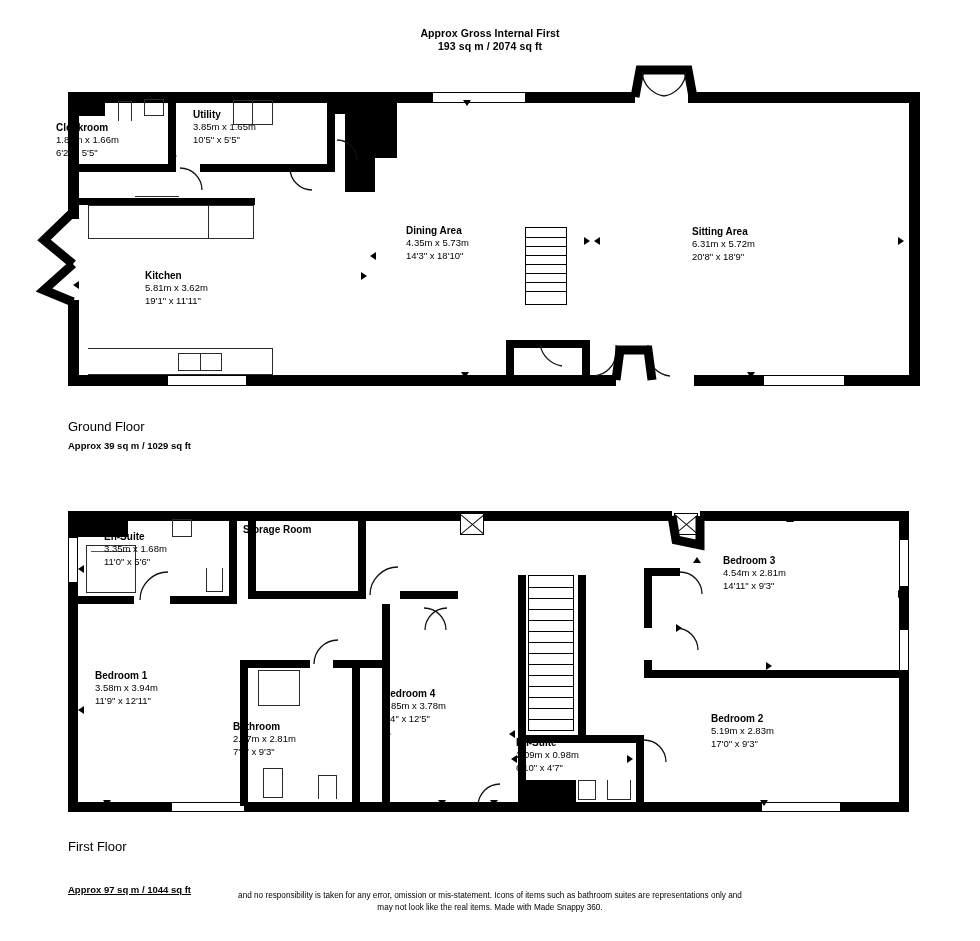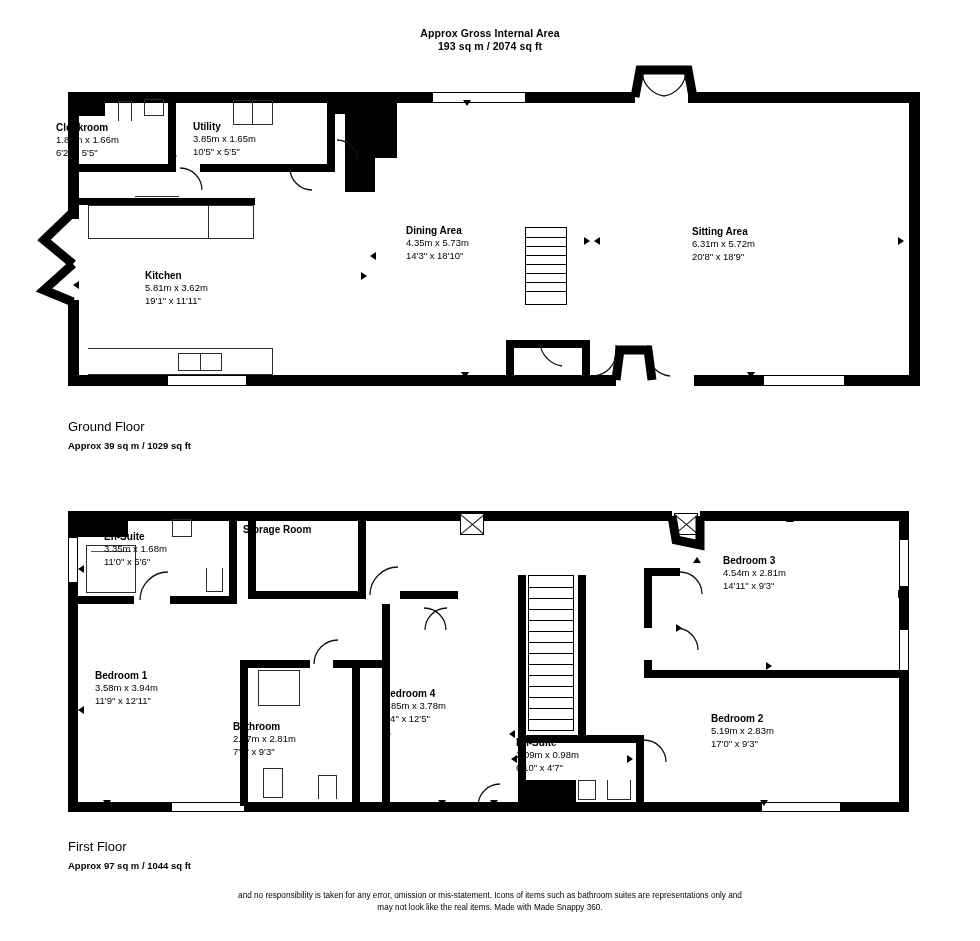--- a/index.html
+++ b/index.html
@@ -140,21 +140,21 @@
     width: 980px; height: 941px;
     pointer-events: none;
   }
 </style>
 </head>
 <body>
 
 <div class="page">
 
   <div class="hdr" style="left:340px; top:27px; width:300px;">
-    <div>Approx Gross Internal Area</div>
+    <div>Approx Gross Internal First</div>
     <div>193 sq m / 2074 sq ft</div>
   </div>
 
   <div>
 
     <div class="w" style="left:68px; top:92px; width:365px; height:11px;"></div>
 
     <div class="win" style="left:433px; top:92px; width:92px; height:11px;"></div>
     <div class="w" style="left:525px; top:92px; width:110px; height:11px;"></div>
 
@@ -244,21 +244,21 @@
     <div class="arr arr-l" style="left:594px; top:237px;"></div>
     <div class="arr arr-r" style="left:898px; top:237px;"></div>
     <div class="arr arr-d" style="left:461px; top:372px;"></div>
     <div class="arr arr-d" style="left:747px; top:372px;"></div>
 
     <div class="room" style="left:56px; top:122px; width:120px;">
       <div class="nm">Cloakroom</div>
       <div>1.87m x 1.66m</div>
       <div>6'2" x 5'5"</div>
     </div>
-    <div class="room" style="left:193px; top:121px; width:120px;">
+    <div class="room" style="left:193px; top:109px; width:120px;">
       <div class="nm">Utility</div>
       <div>3.85m x 1.65m</div>
       <div>10'5" x 5'5"</div>
     </div>
     <div class="room" style="left:145px; top:270px; width:130px;">
       <div class="nm">Kitchen</div>
       <div>5.81m x 3.62m</div>
       <div>19'1" x 11'11"</div>
     </div>
     <div class="room" style="left:406px; top:225px; width:130px;">
@@ -426,21 +426,21 @@
       <div>6'10" x 4'7"</div>
     </div>
     <div class="room" style="left:711px; top:713px; width:130px;">
       <div class="nm">Bedroom 2</div>
       <div>5.19m x 2.83m</div>
       <div>17'0" x 9'3"</div>
     </div>
   </div>
 
   <div class="floor-title" style="left:68px; top:839px;">First Floor</div>
-  <div class="floor-sub" style="left:68px; top:860px;">Approx 97 sq m / 1044 sq ft</div>
+  <div class="floor-sub" style="left:68px; top:884px;text-decoration:underline;">Approx 97 sq m / 1044 sq ft</div>
 
   <div class="disclaimer" style="top:890px;">
     <div>and no responsibility is taken for any error, omission or mis-statement. Icons of items such as bathroom suites are representations only and</div>
     <div>may not look like the real items. Made with Made Snappy 360.</div>
   </div>
 
   <svg class="ov" viewBox="0 0 980 941">
 
     <g stroke="#000" stroke-width="9" fill="none">
       <polyline points="73,212 44,240 73,264"></polyline>

